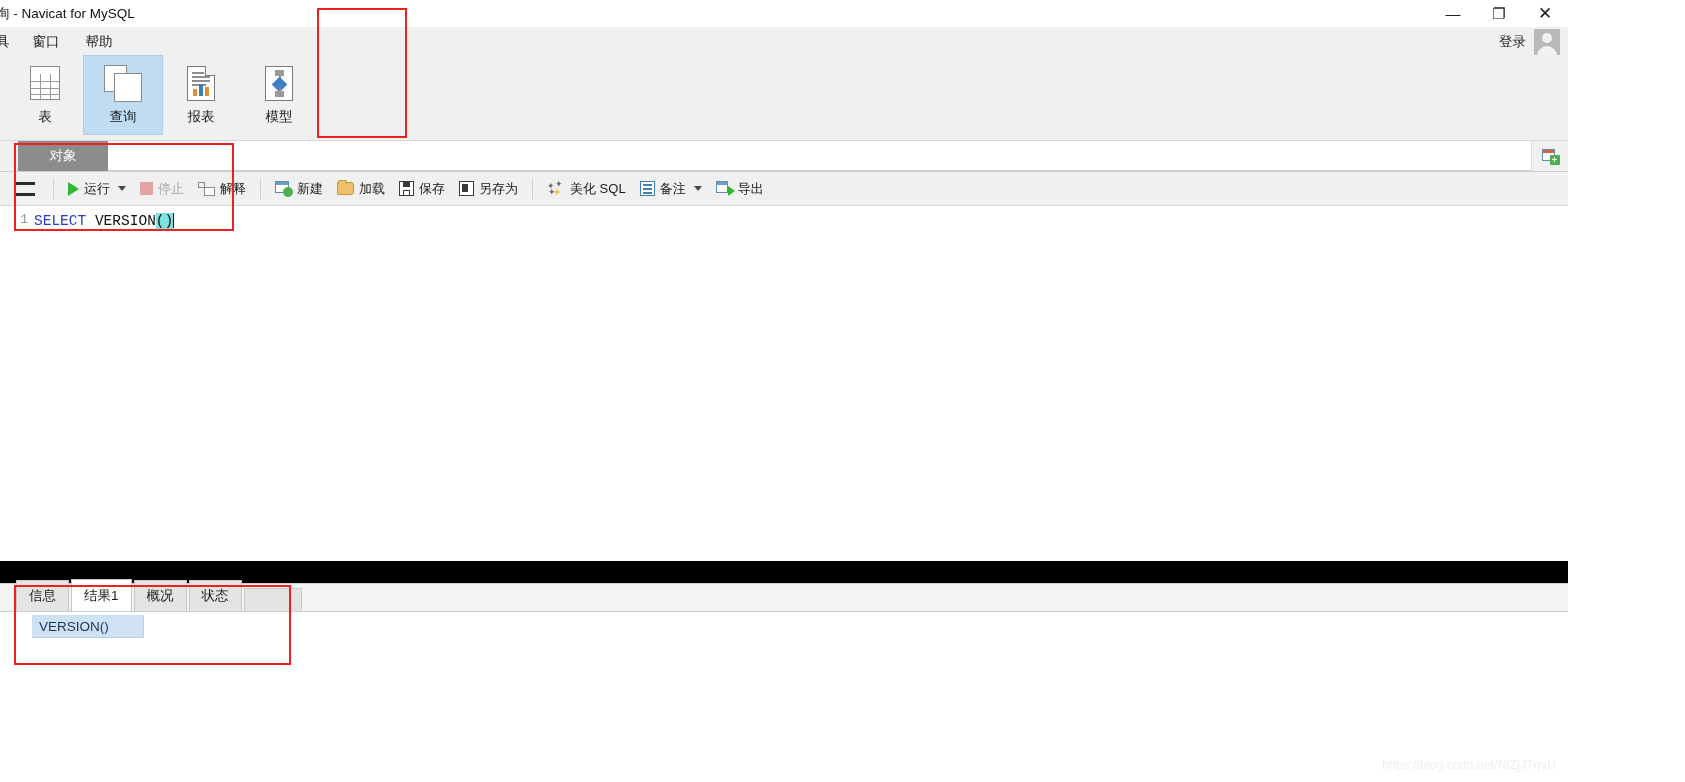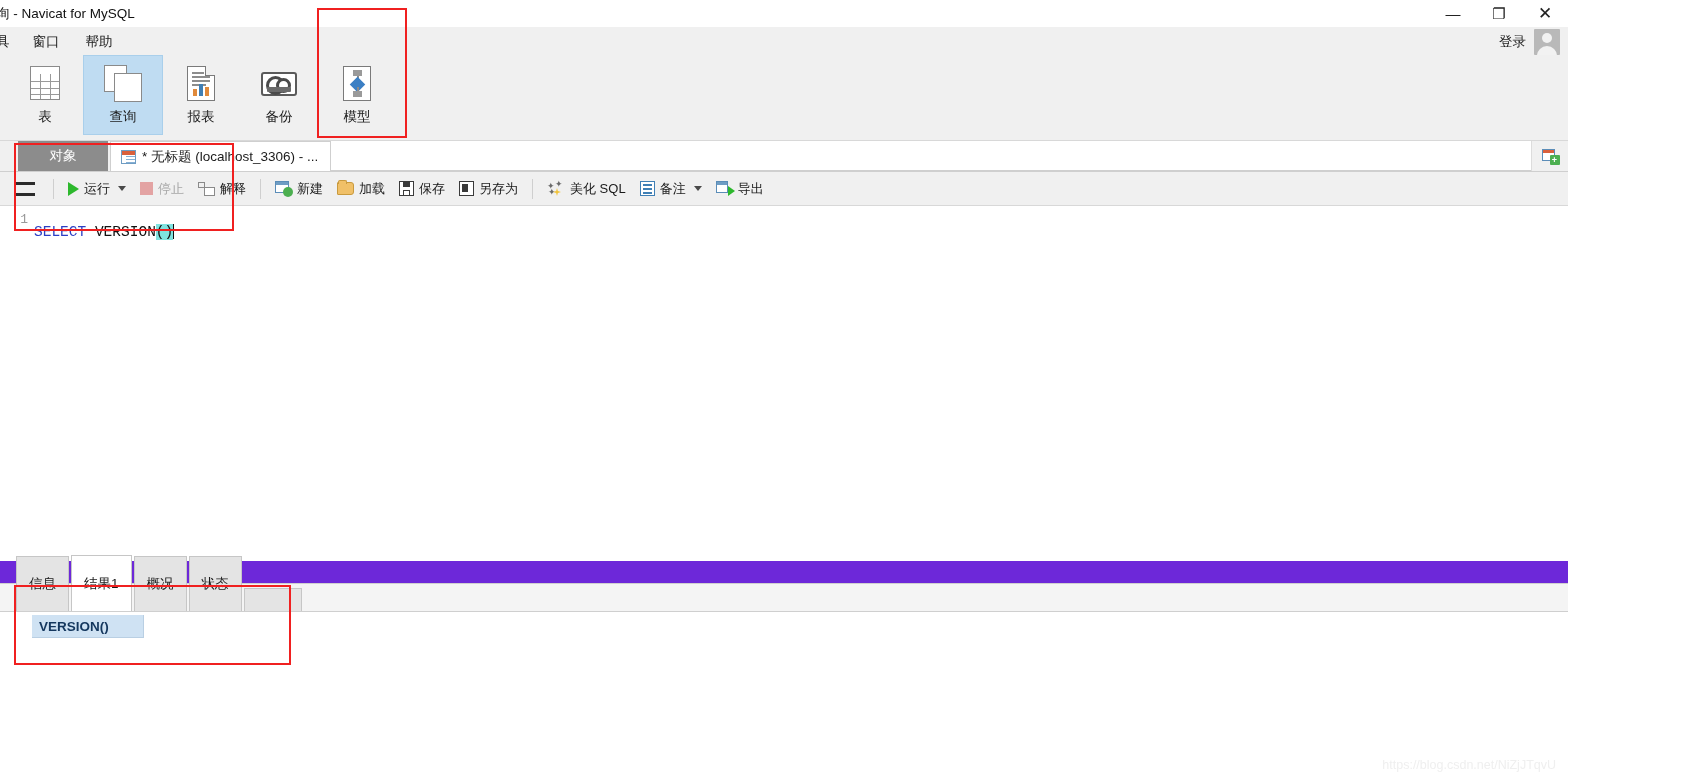--- a/index.html
+++ b/index.html
@@ -13,21 +13,21 @@
     font-family: "Liberation Sans", sans-serif;
     font-size: 13px;
     color: #1a1a1a;
     overflow: hidden;
     position: relative;
   }
   .app {
     width: 1568px;
     height: 782px;
     position: relative;
-    background: #6d28d9;
+    background: #000000;
     overflow: hidden;
   }
 
   
   .titlebar {
     height: 27px;
     background: #ffffff;
     display: flex;
     align-items: center;
     position: relative;
@@ -751,21 +751,21 @@
     padding-top: 6px;
     text-align: right;
     box-sizing: border-box;
     padding-right: 6px;
     color: #9a9a9a;
     font-family: "Liberation Mono", monospace;
     font-size: 13px;
   }
   .code {
     flex: 1;
-    padding-top: 17px;
+    padding-top: 6px;
     font-family: "Liberation Mono", monospace;
     font-size: 14.5px;
     line-height: 18px;
     white-space: pre;
   }
   .kw { color: #2b3ec4; }
   .fn { color: #111111; }
   .sel-paren {
     background: #7fe3e0;
     color: #111;
@@ -792,21 +792,21 @@
     height: 27px;
     display: flex;
     align-items: flex-end;
     padding-left: 16px;
     background: #f4f4f4;
     border-bottom: 1px solid #cfcfcf;
   }
   .rtab {
     height: 22px;
     line-height: 22px;
-    padding: 16px 12px;
+    padding: 4px 12px;
     font-size: 13.5px;
     background: #e4e4e4;
     border: 1px solid #c6c6c6;
     border-bottom: none;
     margin-right: 2px;
     white-space: nowrap;
   }
   .rtab.active { background: #ffffff; height: 23px; line-height: 23px;}
   .rtab.blank { width: 56px; padding: 0; }
   .grid {
@@ -823,21 +823,21 @@
   .gh-cell {
     width: 112px;
     background: #cfe2f3;
     border-right: 1px solid #b9cfe3;
     border-bottom: 1px solid #b9cfe3;
     font-size: 13.5px;
     line-height: 23px;
     padding-left: 7px;
     box-sizing: border-box;
     color: #14375e;
-    font-weight: 700;
+    font-weight: 400;
   }
   .grid-row {
     display: flex;
     height: 25px;
   }
   .gr-indicator {
     width: 16px;
     display: flex;
     align-items: center;
     justify-content: center;
@@ -933,54 +933,40 @@
           <span class="ln" style="top:13px;width:18px;"></span>
           <span class="ln" style="top:17px;width:14px;"></span>
           <span class="bar o" style="left:5px;height:7px;"></span>
           <span class="bar" style="left:11px;height:12px;"></span>
           <span class="bar o" style="left:17px;height:9px;"></span>
         </span>
       </span>
       <span class="tb-label">报表</span>
     </div>
 
-    <div class="tb-item">
-      <span class="tb-icon">
-        <span class="tape">
-          <span class="reel big"></span>
-          <span class="reel sm"></span>
-          <span class="base"></span>
-        </span>
-      </span>
-      <span class="tb-label">备份</span>
-    </div>
 
 
     <div class="tb-item">
       <span class="tb-icon">
         <span class="model">
           <span class="sq t"></span>
           <span class="nd" style="left:13px;top:9px;width:1.5px;height:4px;"></span>
           <span class="diamond"></span>
           <span class="nd" style="left:13px;bottom:9px;width:1.5px;height:4px;"></span>
           <span class="sq b"></span>
         </span>
       </span>
       <span class="tb-label">模型</span>
     </div>
 
     <div class="highlight-box" style="left:317px; top:-48px; width:90px; height:130px;"></div>
   </div>
 
   <div class="tabstrip">
     <div class="obj-tab">对象</div>
-    <div class="conn-tab">
-      <span class="mini-tbl"></span>
-      <span>* 无标题 (localhost_3306) - ...</span>
-    </div>
     <div class="tab-spacer"></div>
     <div class="tab-addon">
       <span class="add-icon">
         <span class="sheet"></span>
         <span class="plus">+</span>
       </span>
     </div>
   </div>
 
   <div class="qtoolbar">

